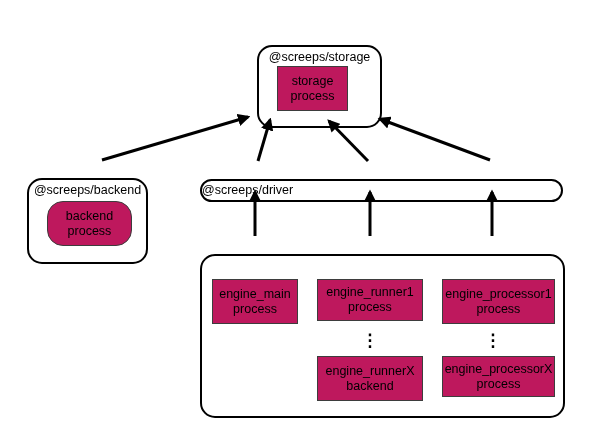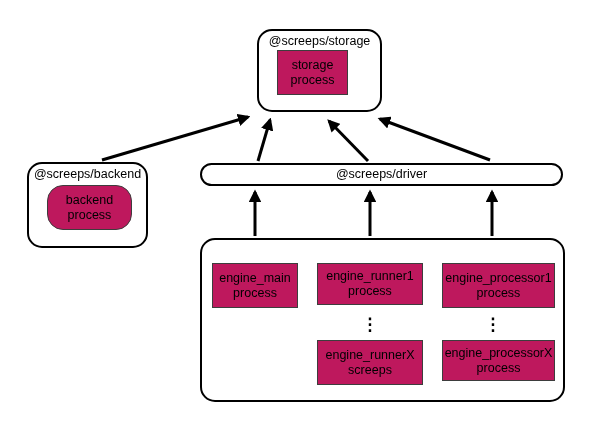--- a/index.html
+++ b/index.html
@@ -15,20 +15,21 @@
     height: 427px;
     background: #ffffff;
     overflow: hidden;
   }
   .package {
     position: absolute;
     background: #ffffff;
     border: 2px solid #000000;
     border-radius: 15px;
     box-sizing: border-box;
+    margin-top: 16px;
   }
   .pkg-title {
     position: absolute;
     left: 0;
     right: 0;
     top: 3px;
     text-align: center;
     font-size: 12.5px;
     line-height: 15px;
     white-space: nowrap;
@@ -49,21 +50,21 @@
   
   .pkg-storage { left: 257px; top: 29px; width: 125px; height: 83px; }
   .pkg-storage .process { left: 18px; top: 19px; width: 71px; height: 45px; }
   
   .pkg-backend { left: 27px; top: 162px; width: 121px; height: 86px; }
   .pkg-backend .process { left: 18px; top: 21px; width: 85px; height: 45px; border-radius: 16px; }
   
   .pkg-driver {
     left: 200px; top: 163px; width: 363px; height: 23px;
     border-radius: 12px;
-    display: flex; align-items: center; justify-content: center;
+    display: flex; align-items: center; 
   }
   .pkg-driver .pkg-title { position: static; top: auto; }
   
   .pkg-engine { left: 200px; top: 238px; width: 365px; height: 164px; }
   .proc-main       { left: 10px;  top: 23px;  width: 86px;  height: 45px; }
   .proc-runner1    { left: 115px; top: 23px;  width: 106px; height: 42px; }
   .proc-processor1 { left: 240px; top: 23px;  width: 113px; height: 45px; }
   .proc-runnerX    { left: 115px; top: 100px; width: 106px; height: 45px; }
   .proc-processorX { left: 240px; top: 100px; width: 113px; height: 41px; }
   .vdots {
@@ -112,21 +113,21 @@
   <div class="package pkg-engine">
     <div class="process proc-main">engine_main
 process</div>
     <div class="process proc-runner1">engine_runner1
 process</div>
     <div class="process proc-processor1">engine_processor1
 process</div>
     <div class="vdots vdots-runner">⋮</div>
     <div class="vdots vdots-processor">⋮</div>
     <div class="process proc-runnerX">engine_runnerX
-screeps</div>
+backend</div>
     <div class="process proc-processorX">engine_processorX
 process</div>
   </div>
 
   <svg class="arrows" viewBox="0 0 600 427" xmlns="http://www.w3.org/2000/svg">
     <defs>
       <marker id="ah" viewBox="0 0 10 10" refX="8" refY="5" markerWidth="4.2" markerHeight="4.2" orient="auto">
         <path d="M 0 0 L 10 5 L 0 10 z" fill="#000000"></path>
       </marker>
     </defs>

